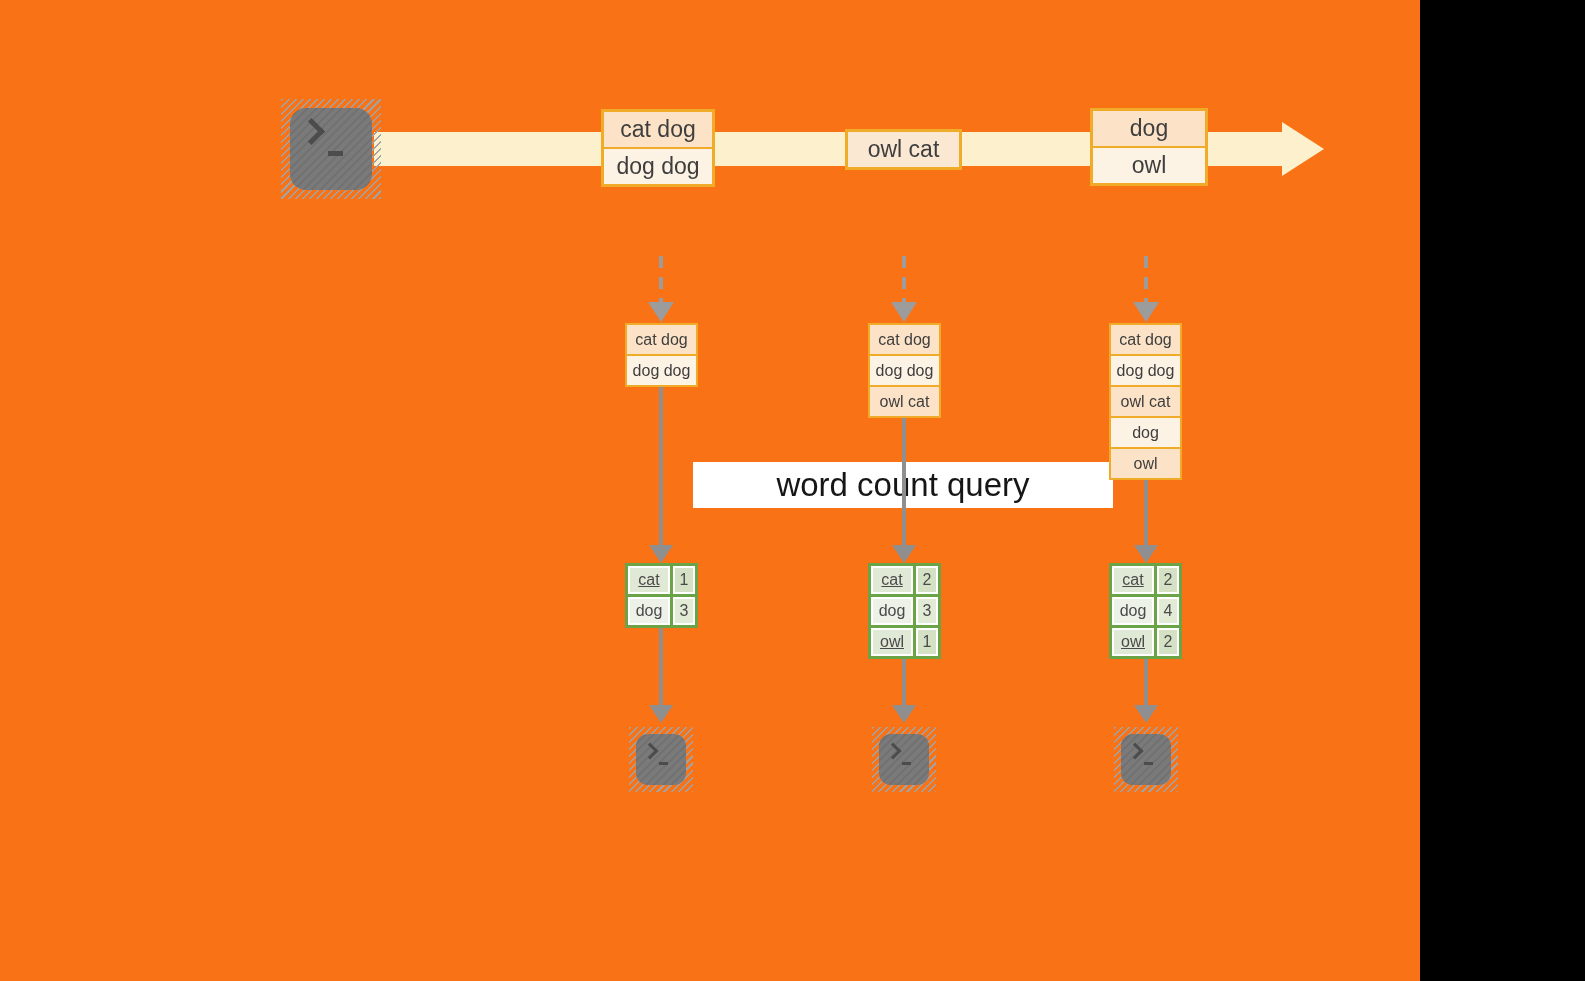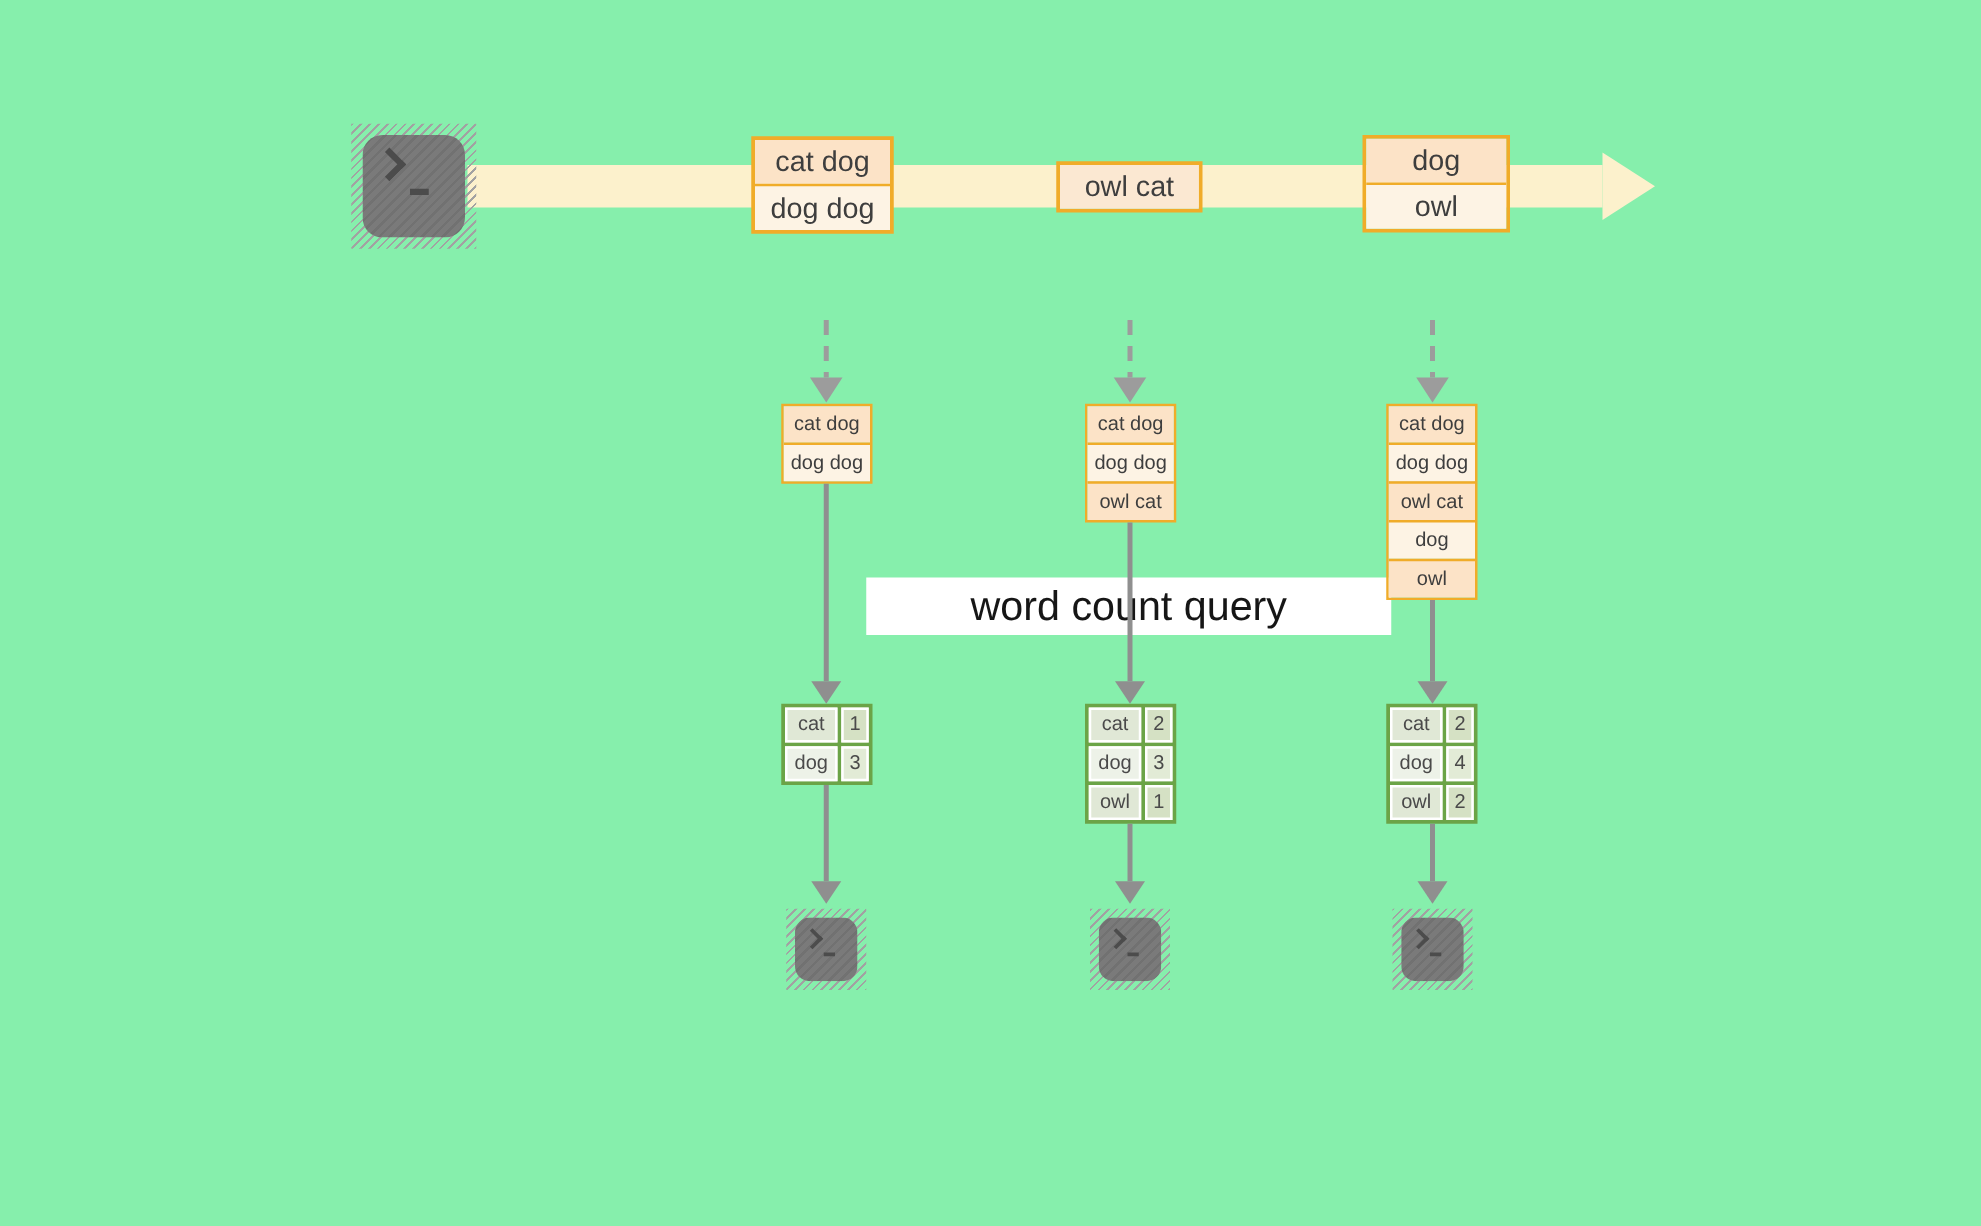--- a/index.html
+++ b/index.html
@@ -1,17 +1,17 @@
 <!DOCTYPE html>
 <html><head>
 <meta charset="utf-8">
 <style>
   html,body { margin:0; padding:0; background:#000; }
   .stage {
-    position:relative; width:1585px; height:981px; background:#86efac;
+    position:relative; width:1420px; height:981px; background:#f97316;
     overflow:hidden; font-family:"Liberation Sans", sans-serif;
   }
   .abs { position:absolute; }
 
   
   .hatch { background: repeating-linear-gradient(135deg,#a2a2a2 0 1.5px, transparent 1.5px 5px); z-index:5; }
   .term-inner {
     position:absolute; background:#7a7a7a; border-radius:16px;
     background-image: repeating-linear-gradient(135deg, rgba(0,0,0,0.07) 0 2px, transparent 2px 6px);
   }
@@ -61,21 +61,21 @@
   .banner { left:693px; top:462px; width:420px; height:46px; background:#ffffff; z-index:4;
             display:flex; align-items:center; justify-content:center;
             font-size:33px; font-weight:300; color:#161616; }
 
   
   .wc-table { background:#6ba447; padding:3px; display:grid;
               grid-template-columns:42px 22px; gap:3px; z-index:5; }
   .wc-cell { height:28px; box-sizing:border-box; border:2px solid #ffffff;
              display:flex; align-items:center; justify-content:center;
              font-size:16px; color:#4a4a4a; }
-  .c-sage   { background:#e0e8d6; }
+  .c-sage   { background:#e0e8d6;text-decoration:underline; }
   .c-sage-d { background:#d5e1c4; }
   .c-lite   { background:#edf2e8; }
   .c-lite-d { background:#e2ebd6; }
 </style>
 </head>
 <body>
 
 <div class="stage">
 
   <div class="abs hatch big-term">

